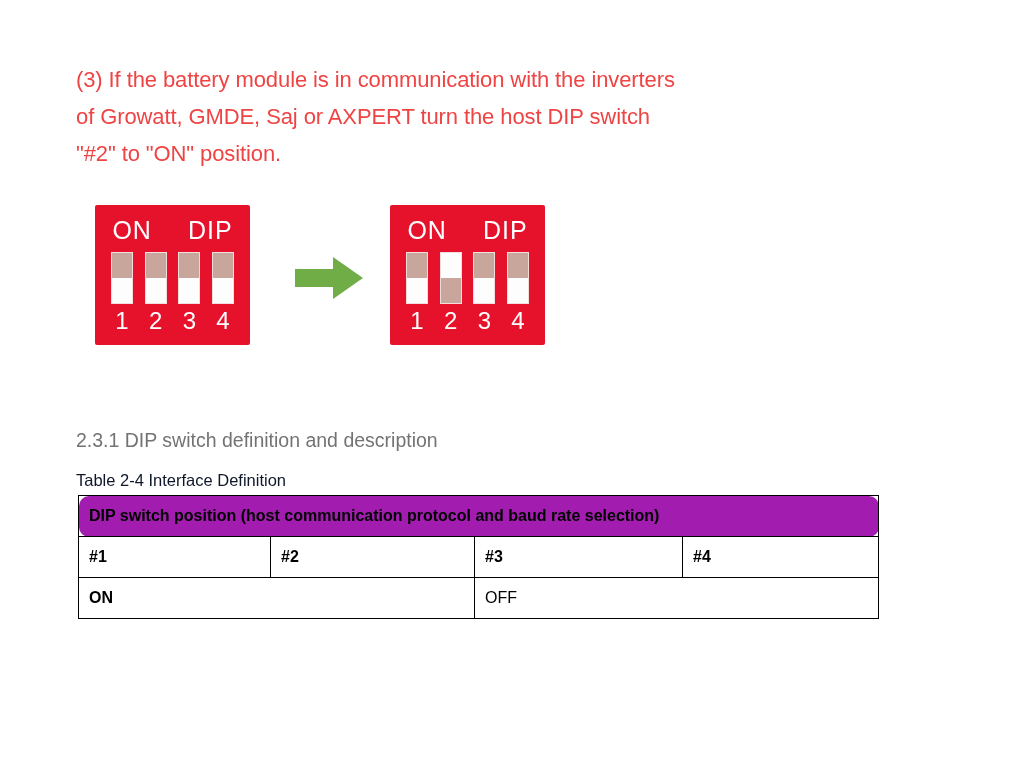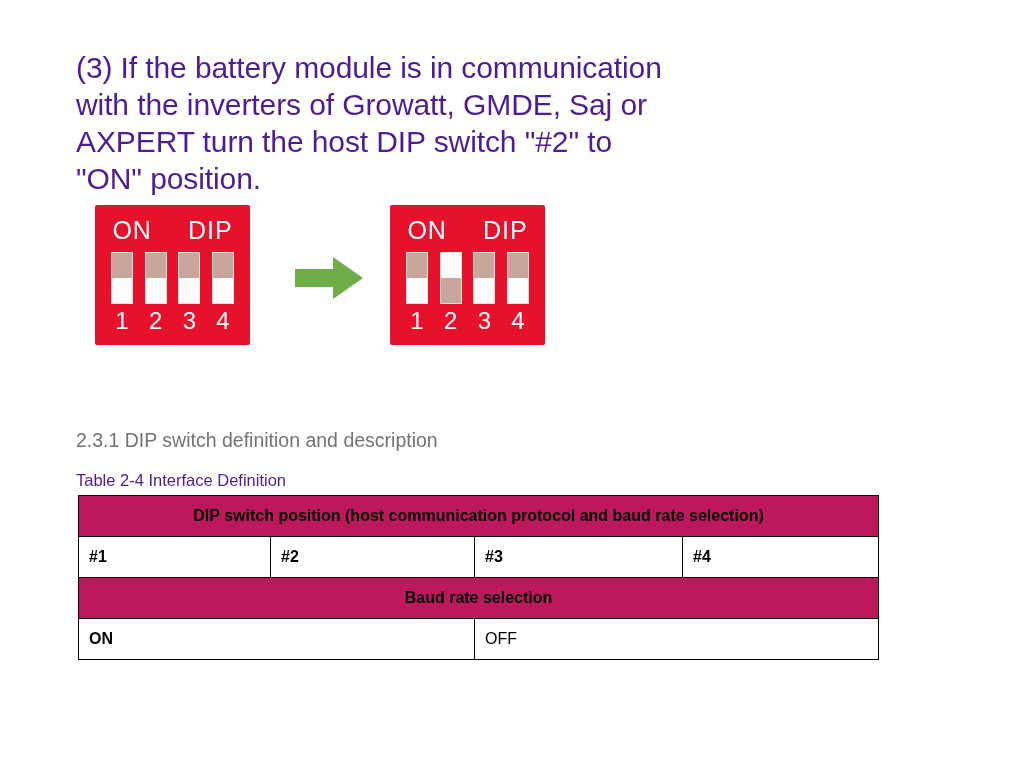--- a/index.html
+++ b/index.html
@@ -14,25 +14,25 @@
     position: relative;
     font-family: "Liberation Sans", sans-serif;
     color: #000000;
     overflow: hidden;
   }
 
   
   #intro-paragraph {
     position: absolute;
     left: 76px;
-    top: 49px;
+    top: 61px;
     width: 600px;
-    font-size: 30px;
+    font-size: 22px;
     line-height: 37px;
-    color: #4c1d95;
+    color: #ef4444;
     letter-spacing: -0.1px;
   }
 
   
   #dip-figure {
     position: absolute;
     left: 95px;
     top: 205px;
     width: 460px;
     height: 142px;
@@ -124,21 +124,21 @@
     top: 428px;
     font-size: 19.5px;
     color: #737373;
     line-height: 1.3;
   }
   #table-caption {
     position: absolute;
     left: 76px;
     top: 470px;
     font-size: 16.5px;
-    color: #4c1d95;
+    color: #0f172a;
     line-height: 1.3;
     text-align: center;
   }
 
   
   #interface-table {
     position: absolute;
     left: 78px;
     top: 495px;
     width: 800px;
@@ -148,24 +148,24 @@
   }
   #interface-table td {
     border: 1.6px solid #000000;
     padding: 9px 10px;
     vertical-align: middle;
     line-height: 1.25;
     font-family: "Liberation Sans", sans-serif;
     color: #000000;
   }
   td.banner {
-    background: #be185d;
-    text-align: center;
+    background: #a21caf;
     font-weight: bold;
     height: 22px;
+    border-radius: 10px;
   }
   td.plain { background: #ffffff; height: 22px; }
   td.bold  { font-weight: bold; }
 </style>
 </head>
 <body>
 
 <div id="intro-paragraph">(3) If the battery module is in communication with the inverters of Growatt, GMDE, Saj or AXPERT turn the host DIP switch "#2" to "ON" position.</div>
 
 <div id="dip-figure">
@@ -255,20 +255,17 @@
     <tr>
       <td class="banner" colspan="4">DIP switch position (host communication protocol and baud rate selection)</td>
     </tr>
     <tr>
       <td class="plain bold">#1</td>
       <td class="plain bold">#2</td>
       <td class="plain bold">#3</td>
       <td class="plain bold">#4</td>
     </tr>
     <tr>
-      <td class="banner" colspan="4">Baud rate selection</td>
-    </tr>
-    <tr>
       <td class="plain bold" colspan="2">ON</td>
       <td class="plain" colspan="2">OFF</td>
     </tr>
   </tbody>
 </table>
 
 </body></html>

